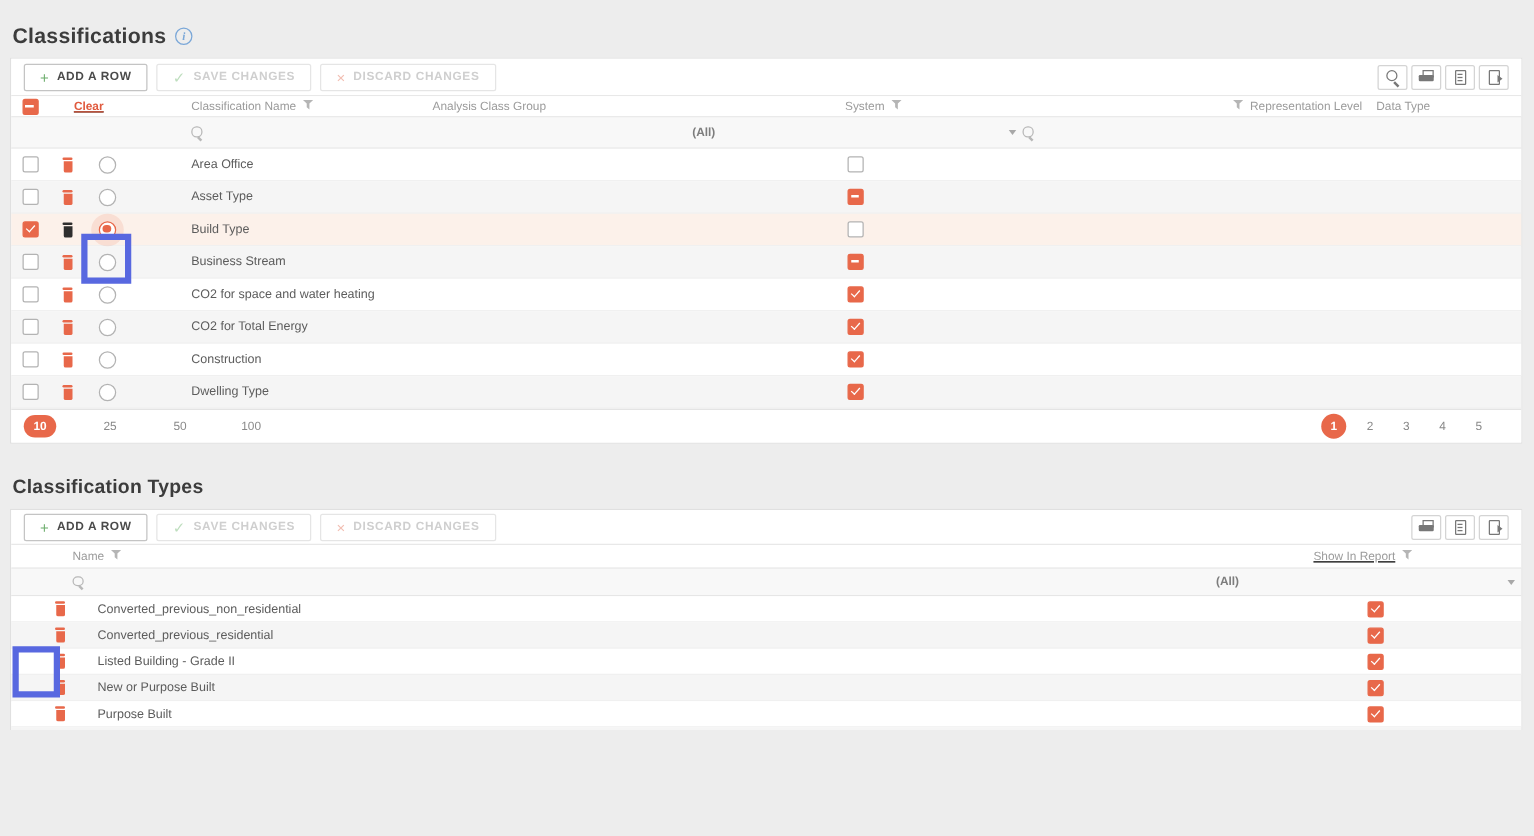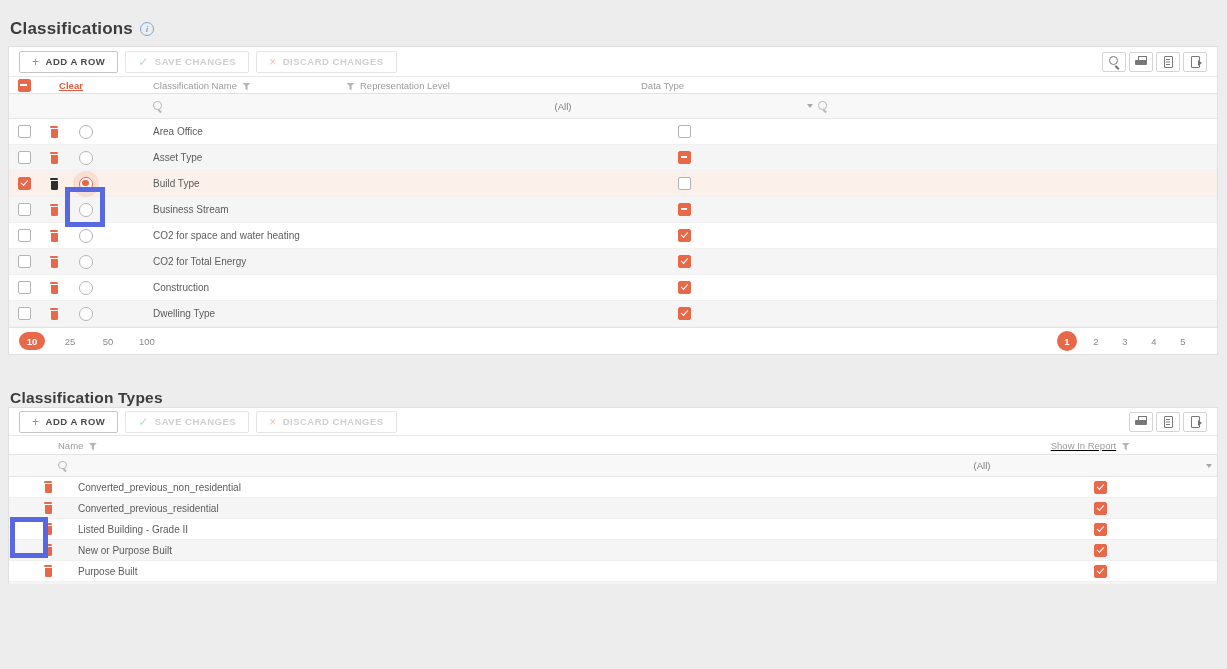--- a/index.html
+++ b/index.html
@@ -3,21 +3,21 @@
 <meta charset="utf-8">
 <style>
   * { box-sizing: border-box; margin: 0; padding: 0; }
   html,body { background:#ededed; }
   body { font-family:"Liberation Sans","DejaVu Sans",sans-serif; }
   .page { position:relative; width:1227px; height:584px; background:#ededed; overflow:hidden; }
 
   
   .sec-title { display:flex; align-items:center; gap:7px; padding:12px 0 0 10px; height:46px; }
   .sec-title h1 { font-size:17px; font-weight:bold; color:#3c3c3c; letter-spacing:.2px; }
-  .sec-title2 { height:52px; padding-top:17px;align-items:flex-end; }
+  .sec-title2 { height:52px; padding-top:17px; }
   .sec-title2 h1 { font-size:15.5px; }
   .info-badge { display:inline-flex; width:14px; height:14px; border:1.5px solid #7aa7d8; border-radius:50%;
     align-items:center; justify-content:center; color:#7aa7d8; font-size:9px; font-weight:bold;
     font-family:"Liberation Serif",serif; font-style:italic; cursor:pointer; }
 
   
   .panel { margin:0 9px 0 8px; background:#fff; border:1px solid #e0e0e0; }
 
   
   .toolbar { display:flex; align-items:center; gap:7px; padding:4px 10px; height:30px; background:#fff; border-bottom:1px solid #e8e8e8; }
@@ -60,26 +60,26 @@
   .cell { display:flex; align-items:center; min-width:0; }
   .cc { justify-content:center;text-decoration:underline; }
   .pad-name { padding-left:50px; }
   .tpad { padding-left:38px; }
   .syspad { padding-left:40px; }
   .dpad { padding-left:3px; }
   .npad { padding-left:11px; }
 
   .ghead { height:17px; border-bottom:1px solid #e3e3e3; background:#fff; }
   .ghead2 { height:19px; }
-  .hlabel { font-size:9.5px; color:#9b9b9b; display:inline-flex; align-items:flex-end; gap:5px; white-space:nowrap; }
+  .hlabel { font-size:9.5px; color:#9b9b9b; display:inline-flex; align-items:flex-start; gap:5px; white-space:nowrap; }
   .clear-link { font-size:9.5px; color:#e05a3e; text-decoration:underline; font-weight:bold; cursor:pointer; }
   .gfilter { height:25px; background:#f8f8f8; border-bottom:1px solid #e6e6e6; }
   .gfilter2 { height:22px; }
   .dropcell { position:relative; justify-content:center; }
-  .allval { font-size:9.5px; color:#7d7d7d; }
+  .allval { font-size:9.5px; color:#7d7d7d;font-weight:bold; }
   .dropcell .caret { position:absolute; right:5px; top:50%; margin-top:-2px; }
 
   .trow { height:26px; border-bottom:1px solid #f0f0f0; background:#fff; }
   .t1rows .trow:nth-child(even) { background:#f5f5f5; }
   .t2rows .trow:nth-child(even) { background:#f5f5f5; }
   .trow.state-selected { background:#fcf1ea;text-align:center; }
   .trow2 { height:21px;padding-left:20px; }
   .rowtext { font-size:10px; color:#5c5c5c; white-space:nowrap; }
 
   
@@ -91,21 +91,21 @@
   .radio { display:inline-block; width:14px; height:14px; border:1.5px solid #b3b3b3; border-radius:50%; background:#fff; position:relative; cursor:pointer; }
   .radio.state-on { border-color:#e8684a; box-shadow:0 0 0 6px rgba(232,104,74,.14); }
   .radio.state-on::after { content:""; position:absolute; left:2.3px; top:2.3px; width:6.4px; height:6.4px; border-radius:50%; background:#e8684a; }
   .trash { position:relative; display:inline-block; width:10px; height:12px; color:#e8684a; cursor:pointer; }
   .trash::before { content:""; position:absolute; top:0; left:1px; right:1px; height:2px; background:currentColor; border-radius:1px; }
   .trash::after { content:""; position:absolute; top:3px; left:1.5px; right:1.5px; bottom:0; background:currentColor; border-radius:0 0 1.5px 1.5px; }
   .trash.state-dark { color:#2e2e2e; }
 
   
   .pager { height:27px; display:flex; align-items:center; padding:0 16px 0 10px; border-top:1px solid #e4e4e4; background:#fff; }
-  .sizes { display:flex; align-items:center; gap:12px; }
+  .sizes { display:flex; align-items:center; gap:30px; }
   .pagesize { min-width:26px; height:18px; display:inline-flex; align-items:center; justify-content:center;
     border-radius:9px; font-size:9.5px; color:#8a8a8a; padding:0 6px; cursor:pointer; }
   .pagesize.state-active { background:#e8684a; color:#fff; font-weight:bold; }
   .pages { margin-left:auto; display:flex; align-items:center; gap:9px; padding-right:8px; }
   .pagenum { width:20px; height:20px; display:inline-flex; align-items:center; justify-content:center;
     border-radius:50%; font-size:9.5px; color:#8a8a8a; cursor:pointer; }
   .pagenum.state-active { background:#e8684a; color:#fff; font-weight:bold; }
 
   
   .hlbox { position:absolute; border:5px solid #5868e0; pointer-events:none; }
@@ -159,20 +159,29 @@
       <div class="cell cc" style="grid-column:2/4;">
         <span class="clear-link">Clear</span>
       </div>
       <div class="cell pad-name">
           <span class="hlabel">
         <span>Classification Name</span>
             <span class="funnel"></span>
           </span>
         </div>
       <div class="cell tpad">
+          <span class="hlabel">Analysis Class Group</span>
+        </div>
+      <div class="cell tpad">
+          <span class="hlabel">
+        <span>System</span>
+            <span class="funnel"></span>
+          </span>
+        </div>
+      <div class="cell tpad">
           <span class="hlabel">
         <span class="funnel"></span>
             <span>Representation Level</span>
           </span>
         </div>
       <div class="cell dpad">
           <span class="hlabel">Data Type</span>
         </div>
     </div>
 

